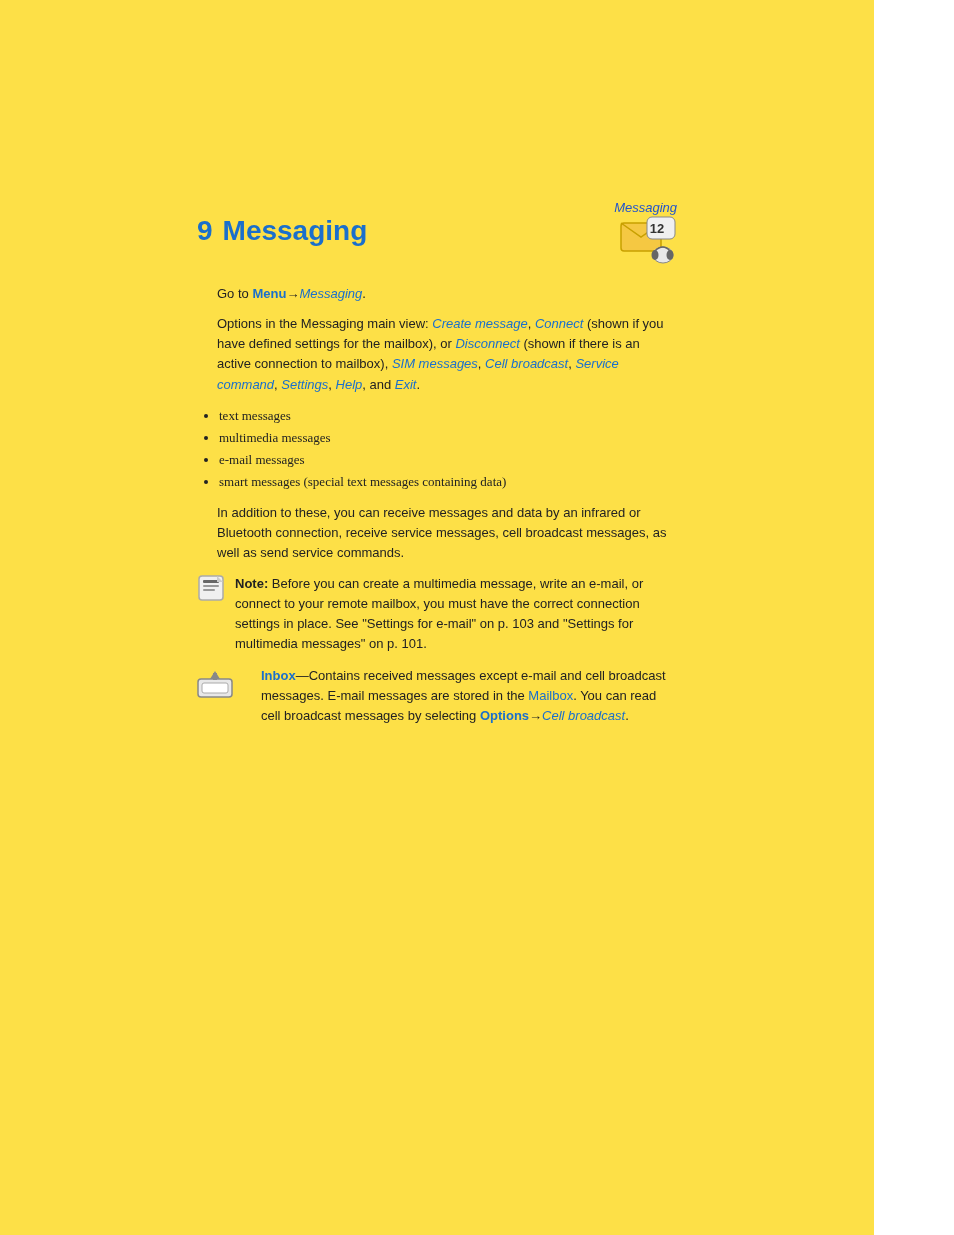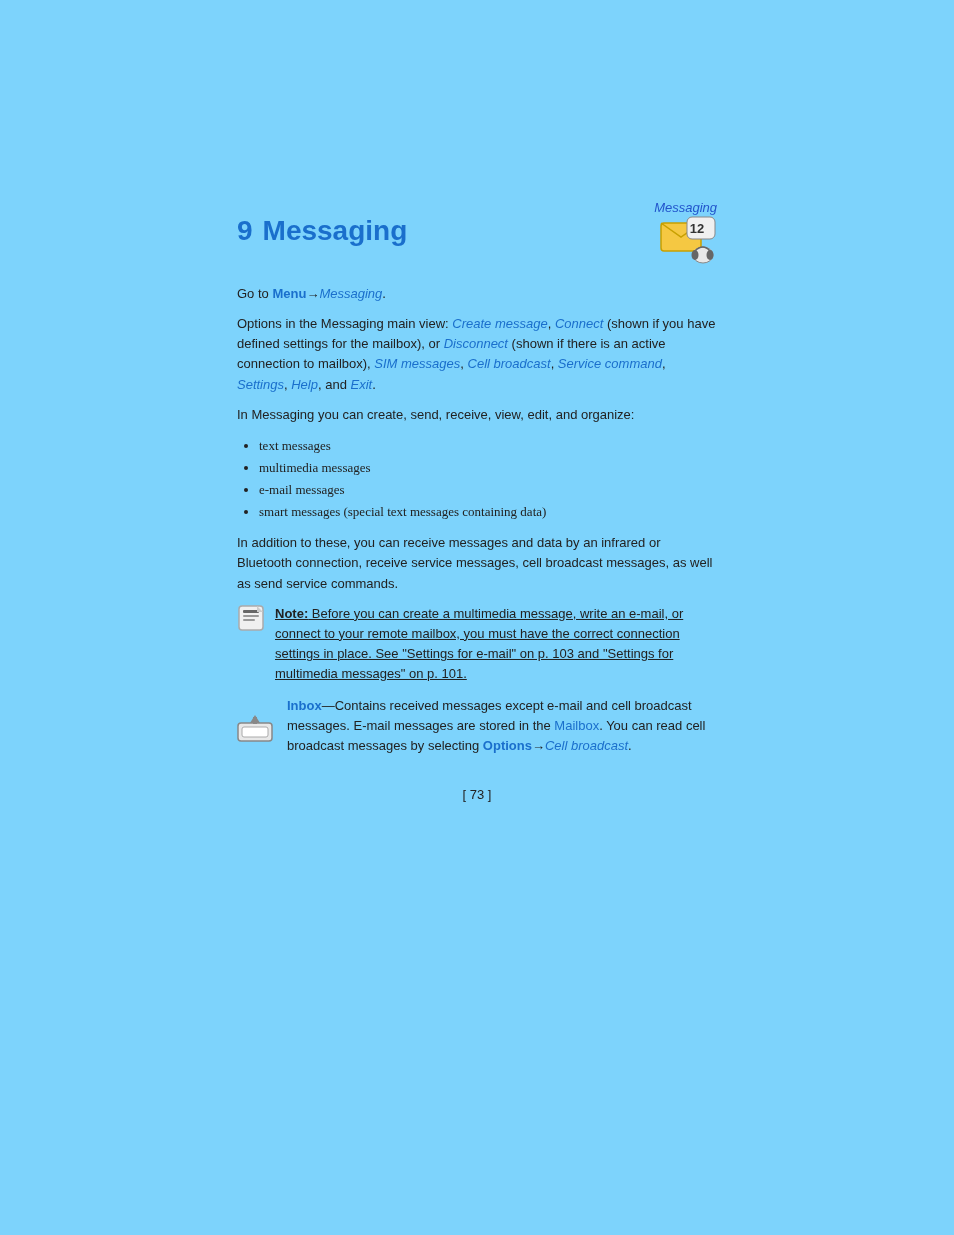--- a/index.html
+++ b/index.html
@@ -11,23 +11,23 @@
     body {
       background: #ffffff;
       font-family: Arial, Helvetica, sans-serif;
       font-size: 13px;
       color: #222222;
       width: 954px;
       min-height: 1235px;
     }
 
     .page {
-      width: 954px;
+      width: 874px;
       min-height: 1235px;
-      background: #7dd3fc;
+      background: #fde047;
       position: relative;
       display: flex;
       flex-direction: column;
       align-items: center;
     }
 
     .content-area {
       width: 480px;
       margin-top: 200px;
       margin-bottom: 80px;
@@ -62,20 +62,21 @@
       font-size: 28px;
       font-weight: bold;
       color: #1a6fcc;
     }
 
     .body-text {
       font-size: 13px;
       line-height: 1.55;
       color: #222;
       margin-bottom: 10px;
+      margin-left: 20px;
     }
 
     .link {
       color: #1a6fcc;
       text-decoration: none;
     }
 
     .link-italic {
       color: #1a6fcc;
       font-style: italic;
@@ -107,27 +108,26 @@
       display: flex;
       align-items: flex-start;
       gap: 10px;
       margin-bottom: 12px;
     }
 
     .note-text {
       font-size: 13px;
       line-height: 1.55;
       color: #222;
-      text-decoration: underline;
     }
 
     .inbox-section {
       display: flex;
-      align-items: center;
-      gap: 14px;
+      align-items: flex-start;
+      gap: 28px;
       margin-top: 10px;
       margin-bottom: 10px;
     }
 
     .inbox-text {
       font-size: 13px;
       line-height: 1.55;
       color: #222;
     }
 
@@ -195,23 +195,20 @@
     </div>
 
     <p class="body-text">
       <span>Go to </span><span class="bold link">Menu</span><span class="bold arrow">→</span><span class="link-italic">Messaging</span><span>.</span>
     </p>
 
     <p class="body-text">
       <span>Options in the Messaging main view: </span><span class="link-italic">Create message</span><span>, </span><span class="link-italic">Connect</span><span> (shown if you have defined settings for the mailbox), or </span><span class="link-italic">Disconnect</span><span> (shown if there is an active connection to mailbox), </span><span class="link-italic">SIM messages</span><span>, </span><span class="link-italic">Cell broadcast</span><span>, </span><span class="link-italic">Service command</span><span>, </span><span class="link-italic">Settings</span><span>, </span><span class="link-italic">Help</span><span>, and </span><span class="link-italic">Exit</span><span>.</span>
     </p>
 
-    <p class="body-text">
-      <span>In Messaging you can create, send, receive, view, edit, and organize:</span>
-    </p>
 
     <ul class="bullet-list">
       <li><span>text messages</span></li>
       <li><span>multimedia messages</span></li>
       <li><span>e-mail messages</span></li>
       <li><span>smart messages (special text messages containing data)</span></li>
     </ul>
 
     <p class="body-text">
       <span>In addition to these, you can receive messages and data by an infrared or Bluetooth connection, receive service messages, cell broadcast messages, as well as send service commands.</span>
@@ -244,18 +241,15 @@
 
           <polygon points="13,10 18,2 23,10" fill="#888"></polygon>
           <rect x="16" y="4" width="4" height="7" fill="#888"></rect>
         </svg>
       </div>
       <div class="inbox-text">
         <span class="link bold">Inbox</span><span>—</span><span>Contains received messages except e-mail and cell broadcast messages. E-mail messages are stored in the </span><span class="link">Mailbox</span><span>. You can read cell broadcast messages by selecting </span><span class="link bold">Options</span><span class="bold">→</span><span class="link-italic">Cell broadcast</span><span>.</span>
       </div>
     </div>
 
-    <div class="page-number-row">
-      <span>[ 73 ]</span>
-    </div>
 
   </div>
 </div>
 
 </body></html>

